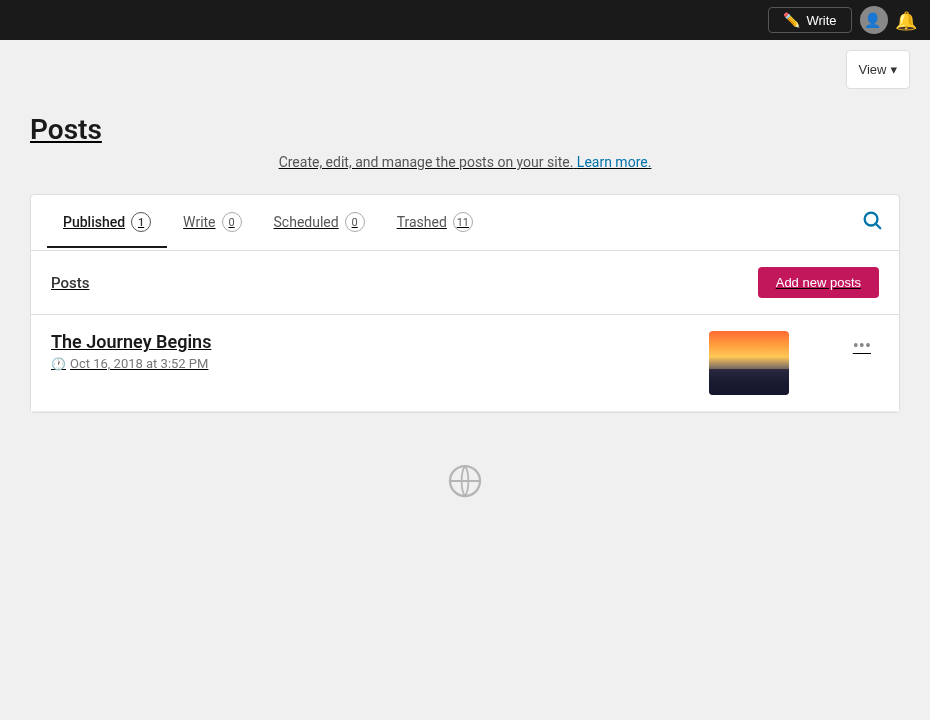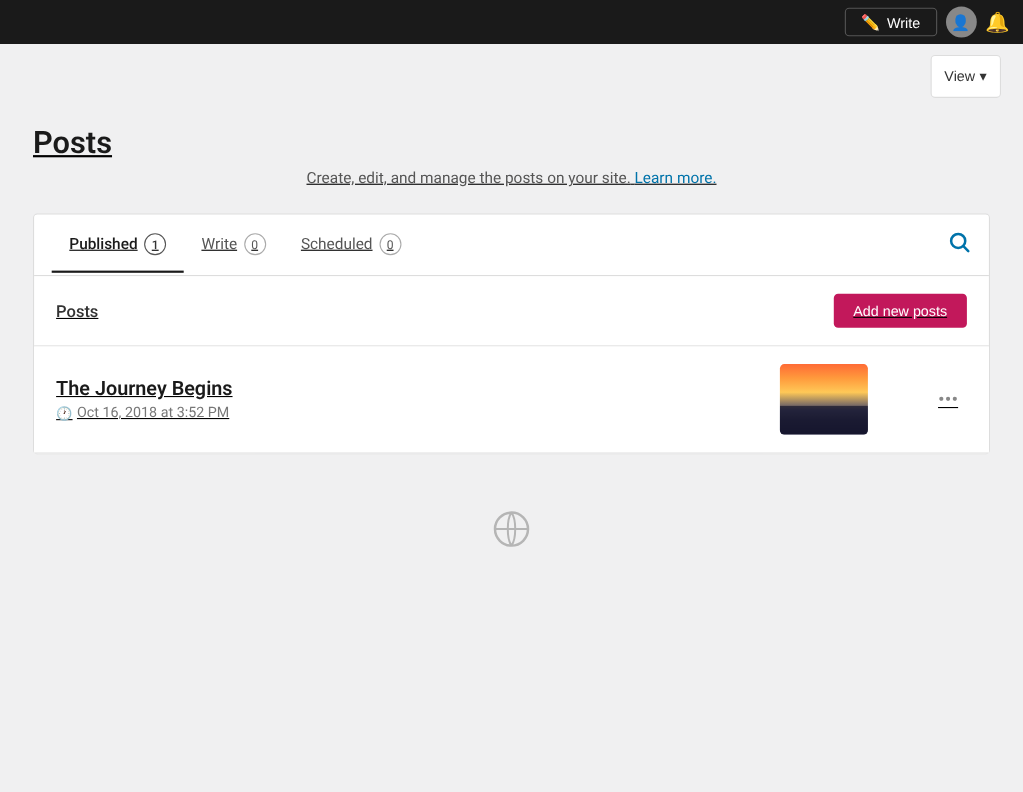--- a/index.html
+++ b/index.html
@@ -187,21 +187,20 @@
       padding: 8px 18px;
       border-radius: 4px;
       cursor: pointer;
       font-size: 13px;
       font-weight: 500;
     }
 
     
     .post-item {
       display: flex;
-      align-items: center;
       padding: 16px 20px;
       border-bottom: 1px solid #eee;
       background: #fff;
       gap: 44px;
     }
 
     .post-info {
       flex: 1;
     }
 
@@ -316,20 +315,24 @@
       <div class="tab">
         <span>Write</span>
         <span class="tab-badge">0</span>
       </div>
 
       <div class="tab">
         <span>Scheduled</span>
         <span class="tab-badge">0</span>
       </div>
 
+      <div class="tab">
+        <span>Trashed</span>
+        <span class="tab-badge">11</span>
+      </div>
 
       <div class="search-icon-tab">
         <svg width="22" height="22" viewBox="0 0 24 24" fill="none" stroke="#0073aa" stroke-width="2.5" stroke-linecap="round" stroke-linejoin="round">
           <circle cx="11" cy="11" r="7"></circle>
           <line x1="21" y1="21" x2="16.65" y2="16.65"></line>
         </svg>
       </div>
     </div>
 
     <div class="posts-header">

